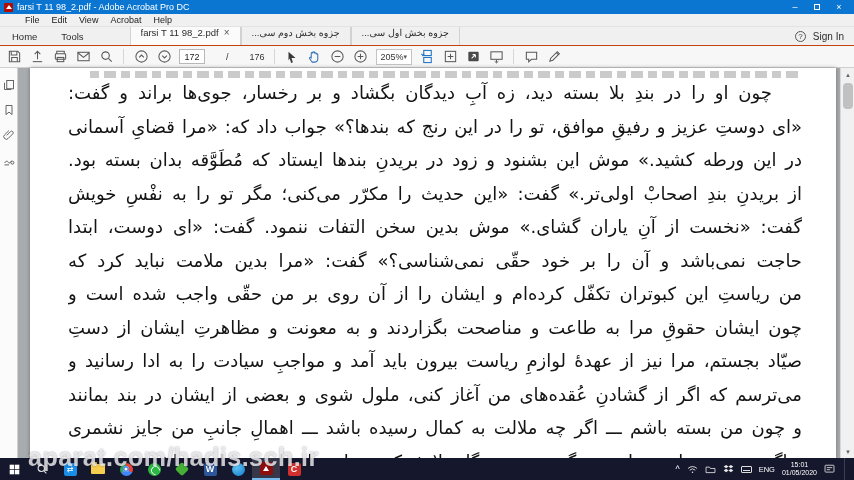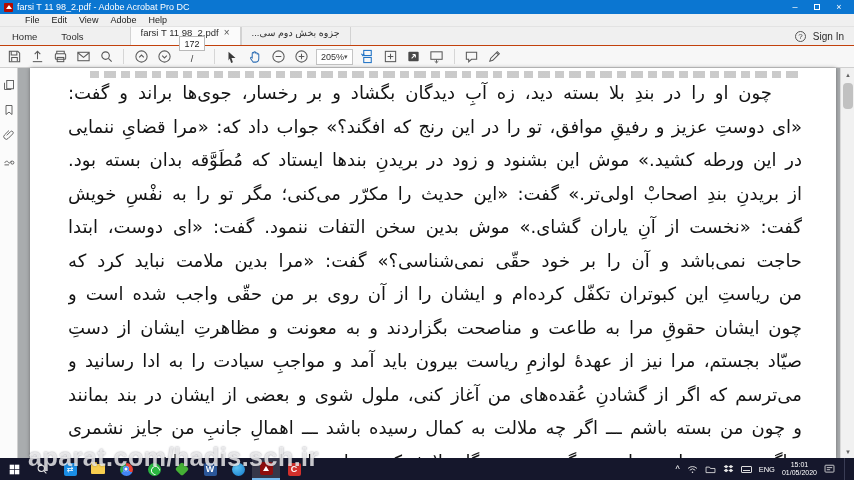--- a/index.html
+++ b/index.html
@@ -27,21 +27,21 @@
   .doc-tab .x { color:#555; font-size:10px; }
   .tab-right { margin-left:auto; display:flex; align-items:center; gap:7px; padding-right:10px; }
   .help-circle { width:11px; height:11px; border:1px solid #555; border-radius:50%; font-size:8px; color:#444; display:flex; align-items:center; justify-content:center; }
   .signin { font-size:10px; color:#2b2b2b; }
 
   
   .toolbar { position:absolute; left:0; top:46px; width:854px; height:22px; background:#f7f7f7; border-bottom:1px solid #cfcfcf; display:flex; align-items:center; padding:0 6px; gap:7px; }
   .tico { width:16px; height:16px; display:flex; align-items:center; justify-content:center; flex:none; }
   .tico svg { display:block; }
   .tsep { width:1px; height:15px; background:#d6d6d6; flex:none; margin:0 2px; }
-  .page-box { display:flex; align-items:center; gap:3px; font-size:9px; color:#333;flex-direction:column; }
+  .page-box { display:flex; align-items:center; gap:21px; font-size:9px; color:#333; }
   .page-box input { width:26px; height:15px; border:1px solid #b9b9b9; font-size:9px; text-align:center; font-family:"Liberation Sans",sans-serif; background:#fff; color:#222; }
   .zoom-box { display:flex; align-items:center; gap:0; border:1px solid #c4c4c4; background:#fff; height:16px; padding:0 4px; font-size:9px; color:#333; }
   .caret { font-size:7px; color:#555; }
 
   
   .main { position:absolute; left:0; top:68px; width:854px; height:390px; background:#a9acae; }
   .rail { position:absolute; left:0; top:0; bottom:0; width:18px; background:#fbfbfb; border-right:1px solid #d0d0d0; display:flex; flex-direction:column; align-items:center; padding-top:10px; gap:12px; }
   .rail .tico { width:13px; height:13px; }
 
   .page { position:absolute; left:30px; top:0; width:806px; height:390px; background:#fff; box-shadow:0 0 4px rgba(0,0,0,.35); overflow:hidden; }
@@ -98,35 +98,38 @@
         <span class="boxg"></span>
       </span>
     <span class="win-btn">×</span>
   </span>
 </div>
 
 <div class="menubar">
   <span>File</span>
   <span>Edit</span>
   <span>View</span>
-  <span>Adobe</span>
+  <span>Acrobat</span>
   <span>Help</span>
 </div>
 
 <div class="tabbar">
   <span class="tab-static">Home</span>
   <span class="tab-static">Tools</span>
   <span style="width:34px"></span>
   <span class="doc-tab active">
     <span class="lbl">farsi T 11 98_2.pdf</span>
     <span class="x">×</span>
   </span>
   <span class="doc-tab" dir="rtl">
     <span class="lbl">جزوه بخش دوم سی...</span>
   </span>
+  <span class="doc-tab" dir="rtl">
+    <span class="lbl">جزوه بخش اول سی...</span>
+  </span>
   <span class="tab-right">
     <span class="help-circle">?</span>
     <span class="signin">Sign In</span>
   </span>
 </div>
 
 <div class="toolbar">
   <span class="tico">
     <svg width="15" height="15" viewBox="0 0 16 16" fill="none" stroke="#585858" stroke-width="1.1">
         <path d="M2.5 2.5h9l2 2v9h-11z"></path>
@@ -267,21 +270,21 @@
           <circle cx="12.5" cy="11.5" r="2"></circle>
           <path d="M2 14.5h6"></path>
         </svg>
     </span>
   </div>
 
   <div class="page">
     <div class="sliver"></div>
     <div class="textblock">
       <div class="tline first">چون او را در بندِ بلا بسته دید، زه آبِ دیدگان بگشاد و بر رخسار، جوی‌ها براند و گفت:</div>
-      <div class="tline">«ای دوستِ عزیز و رفیقِ موافق، تو را در این رنج که افگند؟» جواب داد که: «مرا قضایِ ننمایی</div>
+      <div class="tline">«ای دوستِ عزیز و رفیقِ موافق، تو را در این رنج که بندها؟» جواب داد که: «مرا قضایِ آسمانی</div>
       <div class="tline">در این ورطه کشید.» موش این بشنود و زود در بریدنِ بندها ایستاد که مُطَوَّقه بدان بسته بود.</div>
       <div class="tline">از بریدنِ بندِ اصحابْ اولی‌تر.» گفت: «این حدیث را مکرّر می‌کنی؛ مگر تو را به نفْسِ خویش</div>
       <div class="tline">گفت: «نخست از آنِ یاران گشای.» موش بدین سخن التفات ننمود. گفت: «ای دوست، ابتدا</div>
       <div class="tline">حاجت نمی‌باشد و آن را بر خود حقّی نمی‌شناسی؟» گفت: «مرا بدین ملامت نباید کرد که</div>
       <div class="tline">من ریاستِ این کبوتران تکفّل کرده‌ام و ایشان را از آن روی بر من حقّی واجب شده است و</div>
       <div class="tline">چون ایشان حقوقِ مرا به طاعت و مناصحت بگزاردند و به معونت و مظاهرتِ ایشان از دستِ</div>
       <div class="tline">صیّاد بجستم، مرا نیز از عهدهٔ لوازمِ ریاست بیرون باید آمد و مواجبِ سیادت را به ادا رسانید و</div>
       <div class="tline">می‌ترسم که اگر از گشادنِ عُقده‌های من آغاز کنی، ملول شوی و بعضی از ایشان در بند بمانند</div>
       <div class="tline">و چون من بسته باشم ـــ اگر چه ملالت به کمال رسیده باشد ـــ اهمالِ جانبِ من جایز نشمری</div>
       <div class="tline partial">و اگر خیرِ خود را به تنها بستن گیری و در هنگامِ بلا شرکت ننمایی، از طریقِ وفا دور باشد</div>

